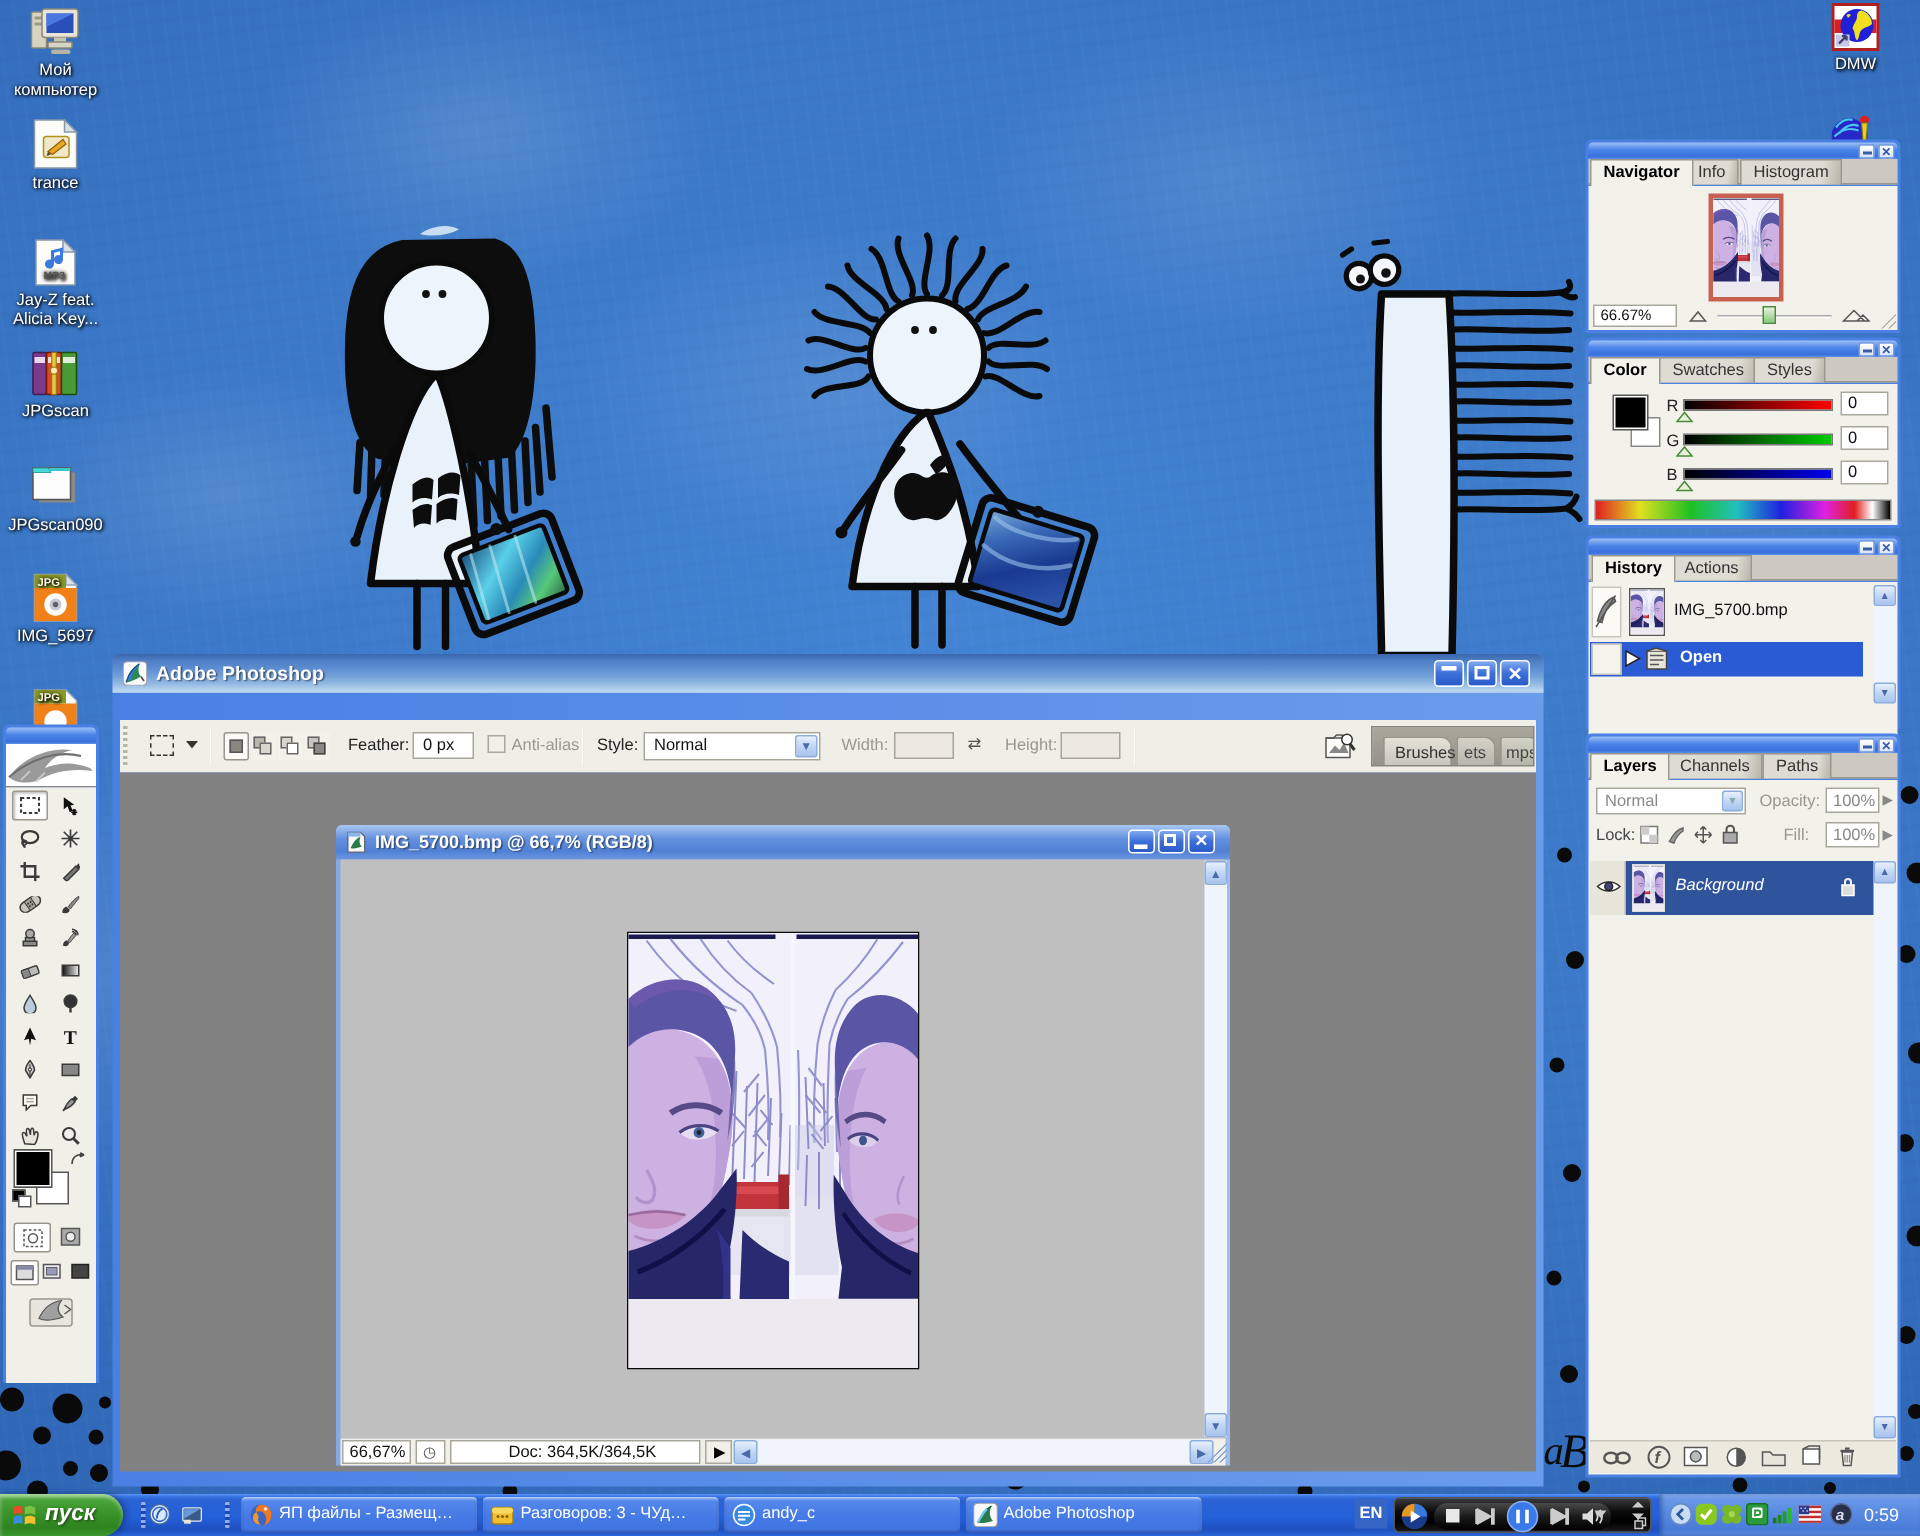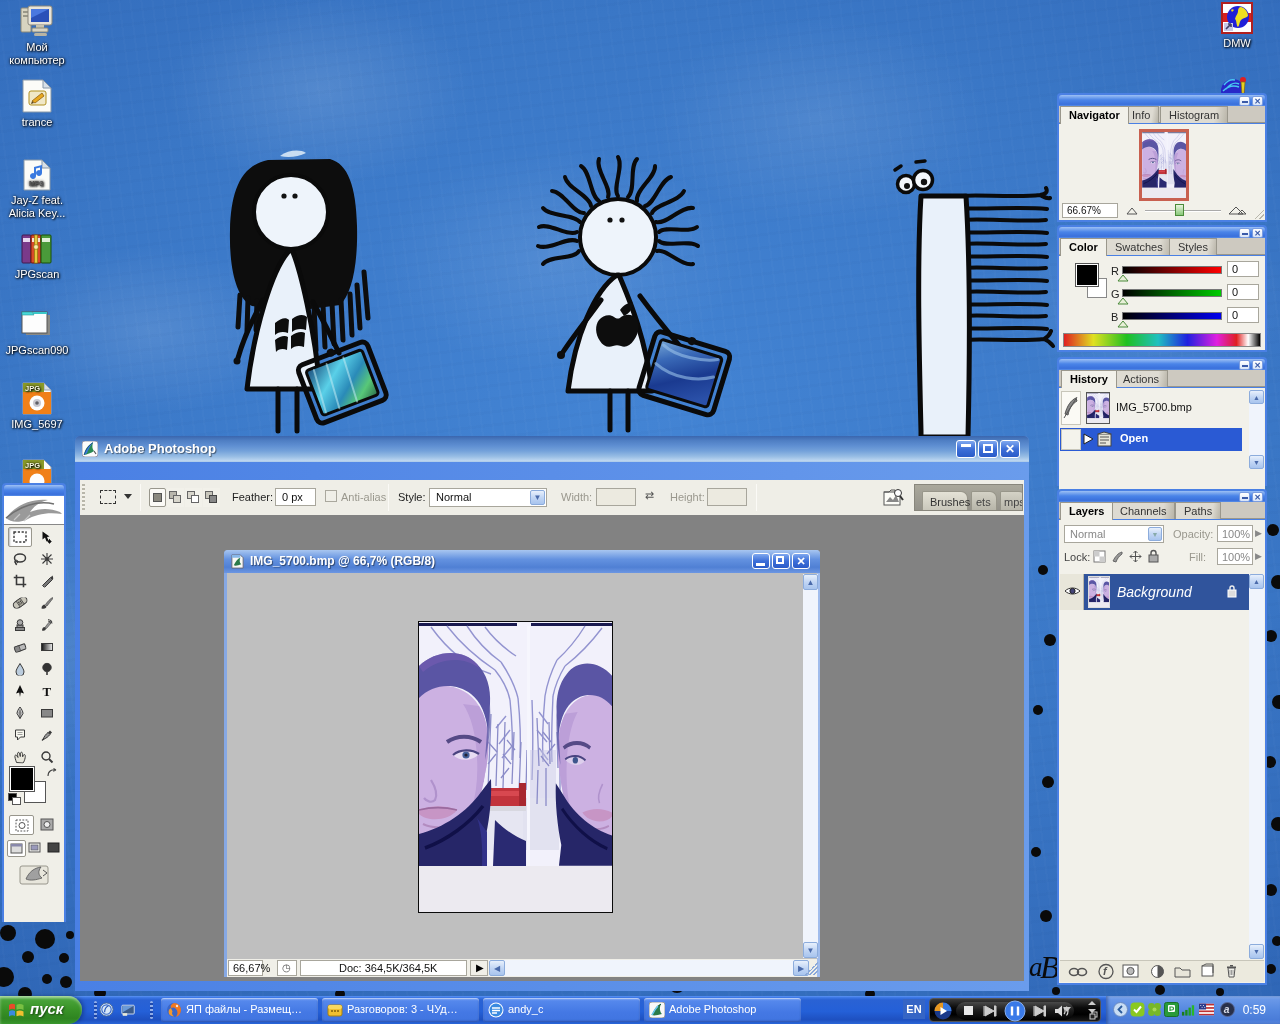--- a/index.html
+++ b/index.html
@@ -550,21 +550,21 @@
           <rect x="108" y="4" width="3" height="240" fill="#f6f6fd"></rect>
           <rect x="0" y="244" width="193" height="46" fill="#eceaf0"></rect>
         </g>
       </svg>
 
       <div class="sb-track" style="left:579px;top:24px;width:15px;height:384px"></div>
       <div class="sb-btn" style="left:579px;top:24px;width:15px;height:16px;font-size:8px;line-height:15px">▲</div>
       <div class="sb-btn" style="left:579px;top:392px;width:15px;height:16px;font-size:8px;line-height:15px">▼</div>
 
       <div style="position:absolute;left:3px;top:409px;width:590px;height:18px;background:#f0efe8">
-        <div class="obox" style="left:1px;top:1px;width:35px;height:16px">
+        <div class="obox" style="left:1px;top:1px;width:46px;height:16px">
               <span style="position:absolute;left:4px;top:1px;font-size:11px">66,67%</span>
             </div>
         <div class="obox" style="left:50px;top:1px;width:20px;height:16px">
               <span style="position:absolute;left:4px;top:1px;font-size:10px;color:#555">◷</span>
             </div>
         <div class="obox" style="left:73px;top:1px;width:167px;height:16px">
               <span style="position:absolute;left:38px;top:1px;font-size:11px">Doc: 364,5K/364,5K</span>
             </div>
         <div style="position:absolute;left:243px;top:1px;width:18px;height:16px;background:#f0efe8;border:1px solid #aaa89e">
               <span style="position:absolute;left:5px;top:1px;font-size:10px">▶</span>
@@ -959,21 +959,21 @@
         <svg style="position:absolute;left:4px;top:11px" width="17" height="12" viewBox="0 0 17 12">
           <path d="M1,6 C5,2 12,2 16,6 C12,10 5,10 1,6 Z" fill="#fff" stroke="#333"></path>
           <circle cx="8.5" cy="6" r="2.6" fill="#447" stroke="#222"></circle>
         </svg>
       </div>
       <div style="position:absolute;left:28px;top:2px;width:22px;height:32px;border:1px solid #ddd;background:#fff">
         <svg width="20" height="30" viewBox="0 0 193 290" preserveAspectRatio="none">
               <use href="#photoimg"></use>
             </svg>
       </div>
-      <span style="position:absolute;left:57px;top:10px;font-size:14px;font-style:italic;color:#fff">Background</span>
+      <span style="position:absolute;left:57px;top:10px;font-size:11px;font-style:italic;color:#fff">Background</span>
       <svg style="position:absolute;left:166px;top:10px" width="12" height="14" viewBox="0 0 12 14">
             <rect x="2" y="6" width="8" height="7" fill="#ddd" stroke="#fff"></rect>
             <path d="M4,6 L4,4 a2,2 0 0 1 4,0 L8,6" fill="none" stroke="#eee" stroke-width="1.4"></path>
           </svg>
     </div>
     <div class="sb-track" style="right:1px;top:54px;width:15px;height:385px"></div>
     <div class="sb-btn" style="right:1px;top:54px;width:15px;height:15px;font-size:7px;line-height:14px">▲</div>
     <div class="sb-btn" style="right:1px;top:424px;width:15px;height:15px;font-size:7px;line-height:14px">▼</div>
 
     <div style="position:absolute;left:1px;bottom:1px;right:1px;height:22px;background:#eceade;border-top:1px solid #c8c6ba">

